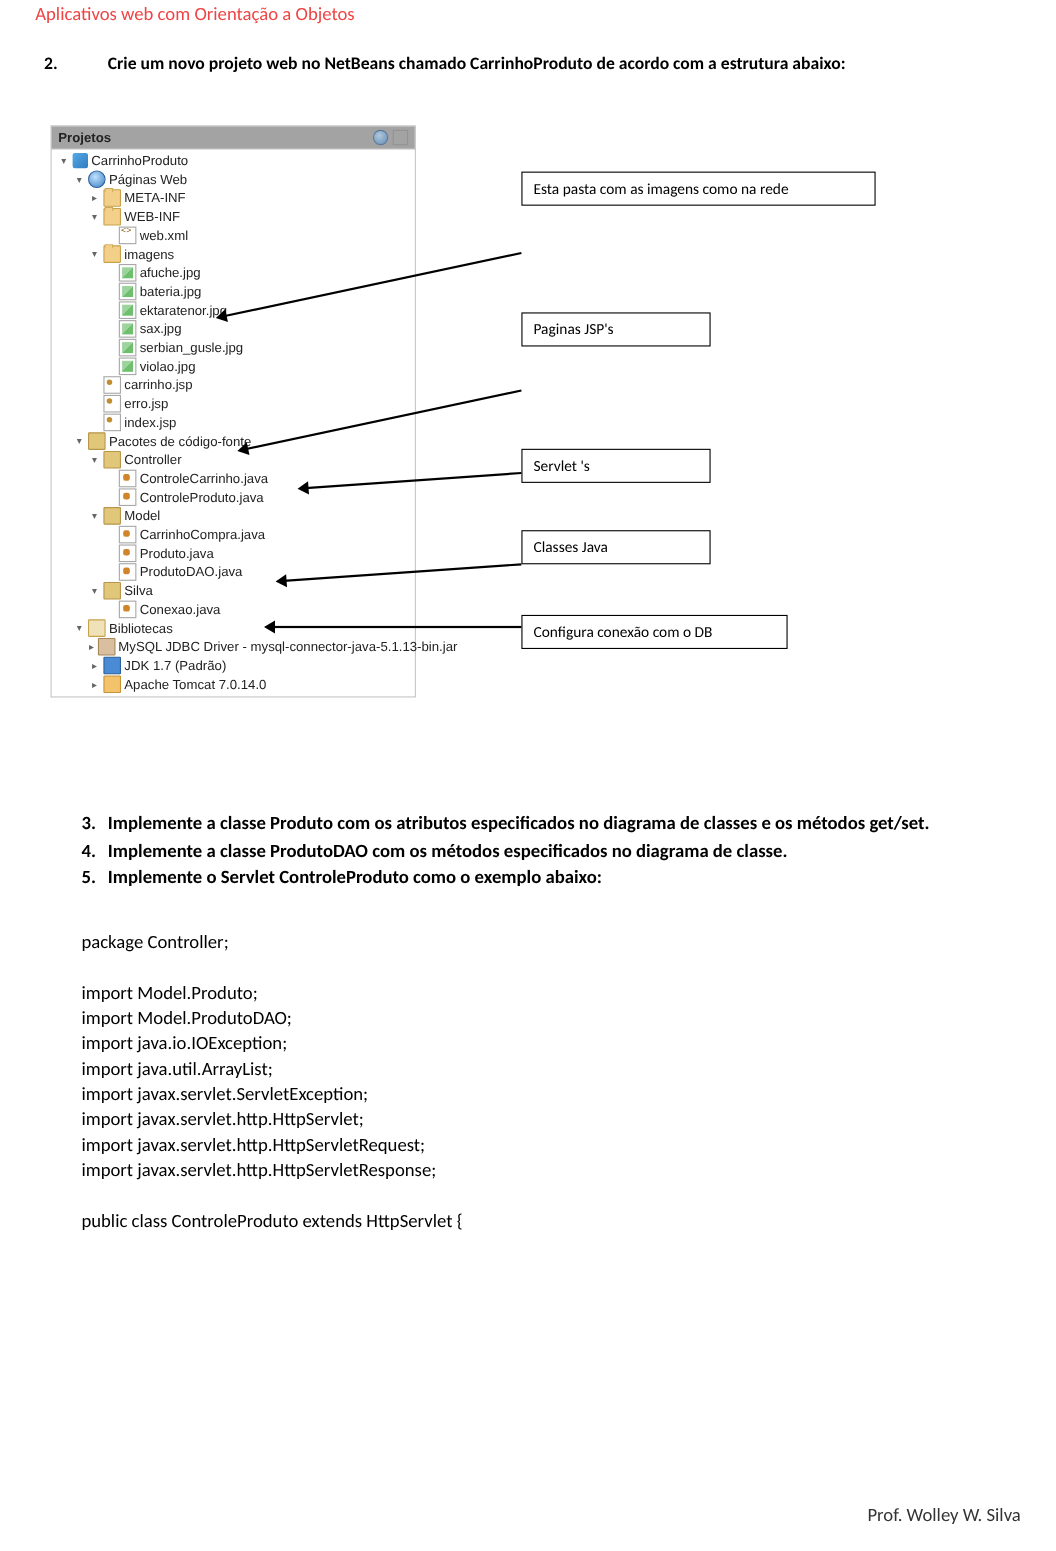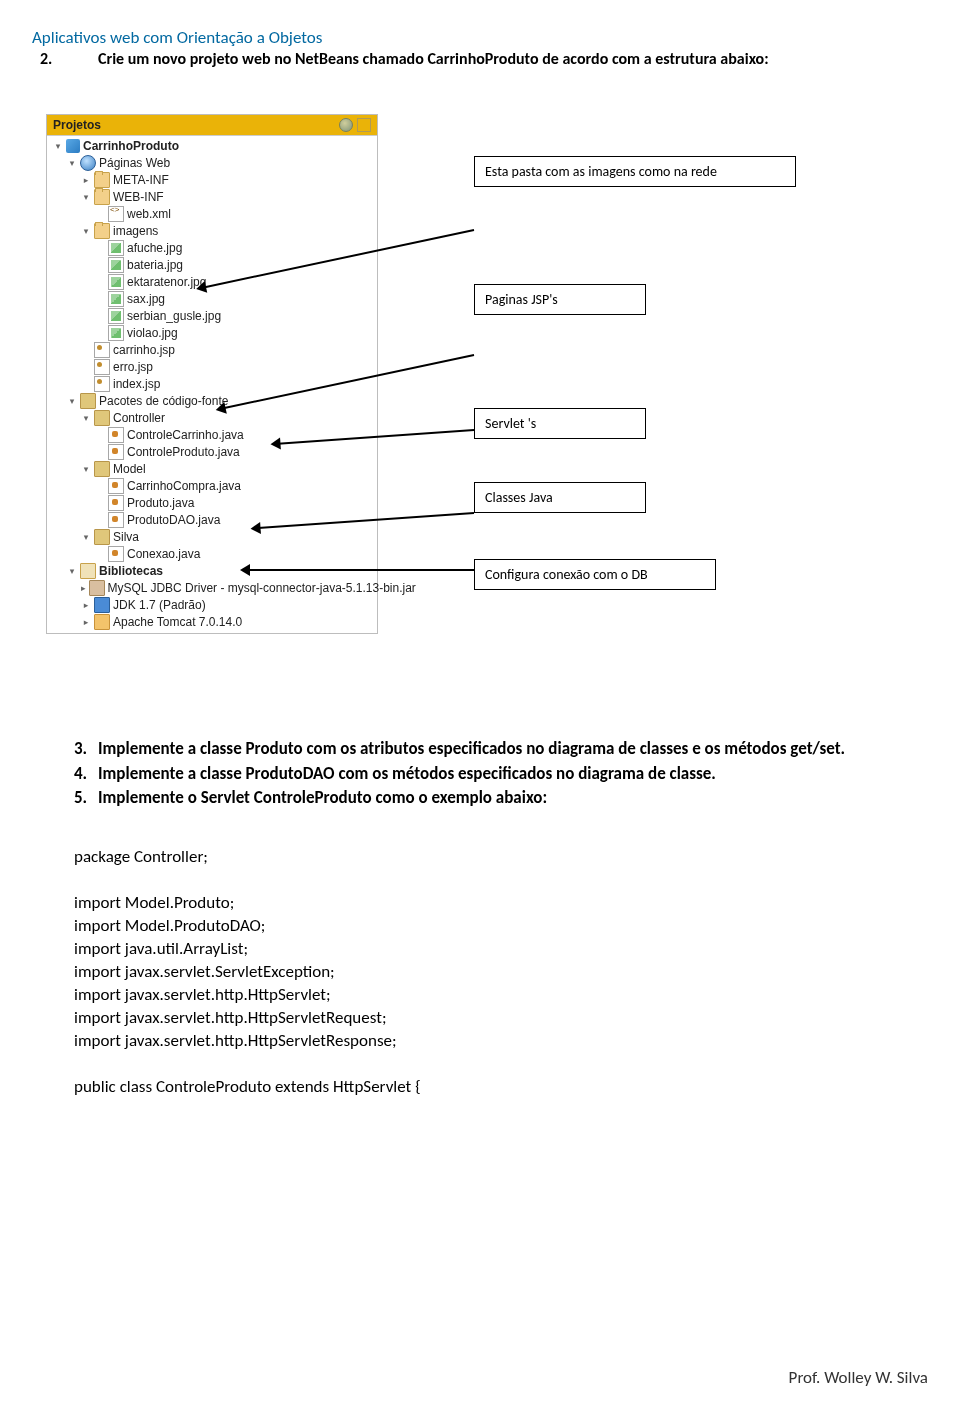--- a/index.html
+++ b/index.html
@@ -1,33 +1,33 @@
 <!DOCTYPE html>
 <html><head>
 <meta charset="utf-8">
 <style>
   html,body{margin:0;padding:0;background:#fff;font-family:"Calibri","Segoe UI",Arial,sans-serif;color:#000}
   .page{width:960px;height:1410px;position:relative;background:#fff}
-  .header-text{position:absolute;top:27px;left:32px;font-size:17px;color:#0369a1}
+  .header-text{position:absolute;top:2px;left:32px;font-size:17px;color:#ef4444}
   .body{position:absolute;top:48px;left:74px;right:74px}
   .numbered{font-size:16px;font-weight:bold;line-height:1.35}
   .numbered .num{display:inline-block;width:24px}
   .numbered .txt{display:inline}
   .fig-wrap{position:relative;margin-top:44px;height:610px}
   
   .projects{position:absolute;left:-28px;top:0;width:330px;border:1px solid #bdbdbd;background:#f4f4f4;font-family:"Segoe UI",Arial,sans-serif;font-size:12px;color:#222}
-  .proj-title{display:flex;align-items:center;height:20px;border-bottom:1px solid #ccc;background:#eab308;padding:0 6px;font-weight:600}
+  .proj-title{display:flex;align-items:center;height:20px;border-bottom:1px solid #ccc;background:#a3a3a3;padding:0 6px;font-weight:600}
   .proj-title .spacer{flex:1}
   .proj-title .ic{width:12px;height:12px;margin-left:4px;opacity:.6}
   .tree{padding:2px 0 2px 6px;background:#fff}
   .node{display:flex;align-items:center;height:17px;white-space:nowrap}
   .node .tw{width:10px;text-align:center;font-size:9px;color:#666;user-select:none}
   .node .ic{width:14px;height:14px;margin:0 3px;flex:0 0 14px}
   .node .lbl{font-size:12px}
-  .node.bold .lbl{font-weight:bold}
+  .node.bold .lbl{font-weight:normal}
   
   .i-cube{background:linear-gradient(135deg,#5aa9e6 0%,#2b7cc2 100%);border-radius:2px}
   .i-globe{border-radius:50%;background:radial-gradient(circle at 40% 35%,#bfe1ff,#3a7fc3);border:1px solid #2b5f99}
   .i-fold{background:#f3d08a;border:1px solid #c8a24b;border-radius:1px;position:relative}
   .i-fold::before{content:"";position:absolute;top:-2px;left:0;width:6px;height:3px;background:#f3d08a;border:1px solid #c8a24b;border-bottom:none;border-radius:1px 1px 0 0}
   .i-pkg{background:#e0c77a;border:1px solid #b8964a;border-radius:1px}
   .i-xml{background:#fff;border:1px solid #a7a7a7;position:relative}
   .i-xml::after{content:"<>";position:absolute;top:-2px;left:1px;font-size:8px;color:#7a4a00}
   .i-img{background:#fff;border:1px solid #a7a7a7;position:relative}
   .i-img::after{content:"";position:absolute;left:2px;top:2px;right:2px;bottom:2px;background:linear-gradient(135deg,#9dd39d 0 50%,#6fbf6f 50% 100%)}
@@ -244,20 +244,21 @@
     <div class="item"><span class="n">3.</span><span>Implemente a classe Produto com os atributos especificados no diagrama de classes e os métodos get/set.</span></div>
     <div class="item"><span class="n">4.</span><span>Implemente a classe ProdutoDAO com os métodos especificados no diagrama de classe.</span></div>
     <div class="item"><span class="n">5.</span><span>Implemente o Servlet ControleProduto como o exemplo abaixo:</span></div>
   </div>
 
   <div class="code-block">
     <p>package Controller;</p>
     <p>&nbsp;</p>
     <p>import Model.Produto;</p>
     <p>import Model.ProdutoDAO;</p>
+    <p>import java.io.IOException;</p>
     <p>import java.util.ArrayList;</p>
     <p>import javax.servlet.ServletException;</p>
     <p>import javax.servlet.http.HttpServlet;</p>
     <p>import javax.servlet.http.HttpServletRequest;</p>
     <p>import javax.servlet.http.HttpServletResponse;</p>
     <p>&nbsp;</p>
     <p>public class ControleProduto extends HttpServlet {</p>
   </div>
 
 </div>

